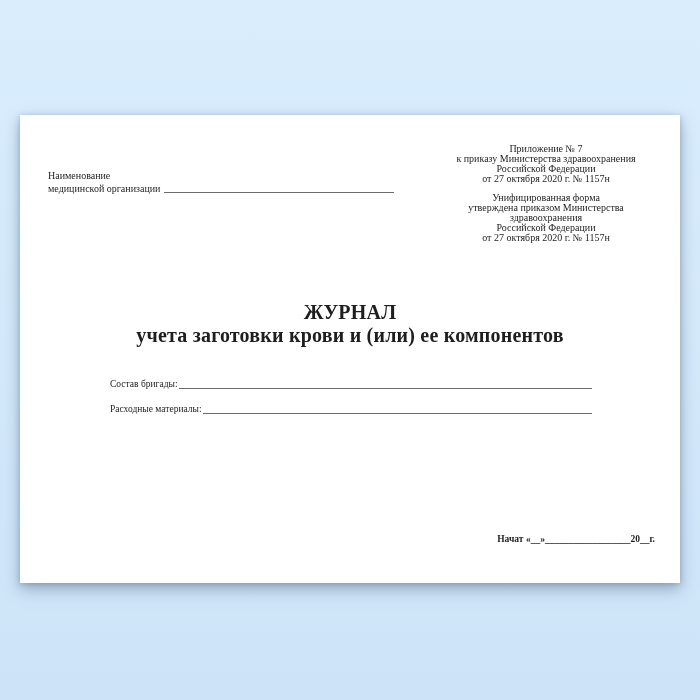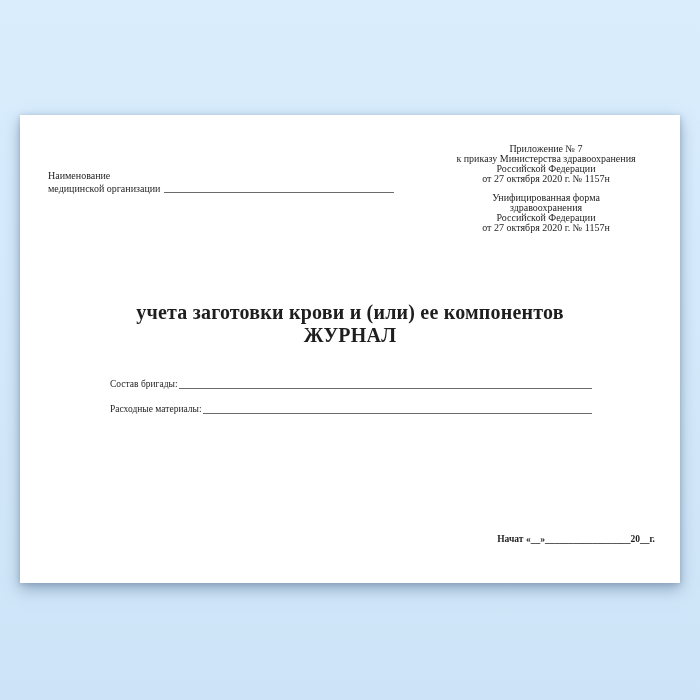--- a/index.html
+++ b/index.html
@@ -114,29 +114,30 @@
 
     <div class="refs">
       <div class="block1">
         <div>Приложение № 7</div>
         <div>к приказу Министерства здравоохранения</div>
         <div>Российской Федерации</div>
         <div>от 27 октября 2020 г. № 1157н</div>
       </div>
       <div class="block2">
         <div>Унифицированная форма</div>
+        <div>утверждена приказом Министерства</div>
         <div>здравоохранения</div>
         <div>Российской Федерации</div>
         <div>от 27 октября 2020 г. № 1157н</div>
       </div>
     </div>
 
     <div class="title-block">
+      <div>ЖУРНАЛ</div>
       <div>учета заготовки крови и (или) ее компонентов</div>
-      <div>ЖУРНАЛ</div>
     </div>
 
     <div class="field-row field-materials">
       <span class="label">Расходные материалы:</span>
       <span class="fill-line"></span>
     </div>
 
     <div class="field-row field-brigade">
       <span class="label">Состав бригады:</span>
       <span class="fill-line"></span>

